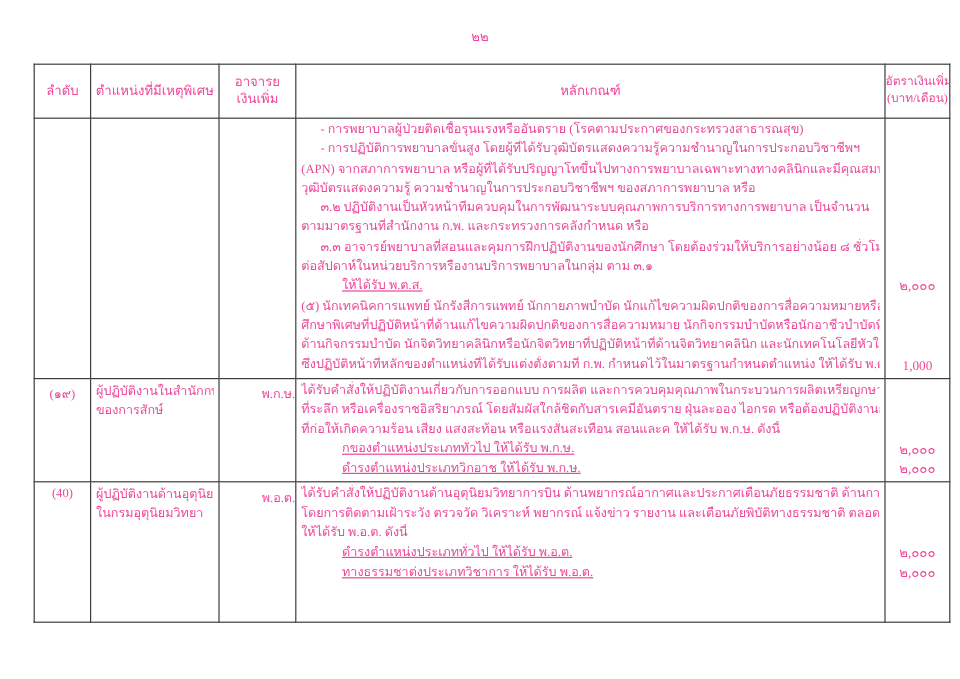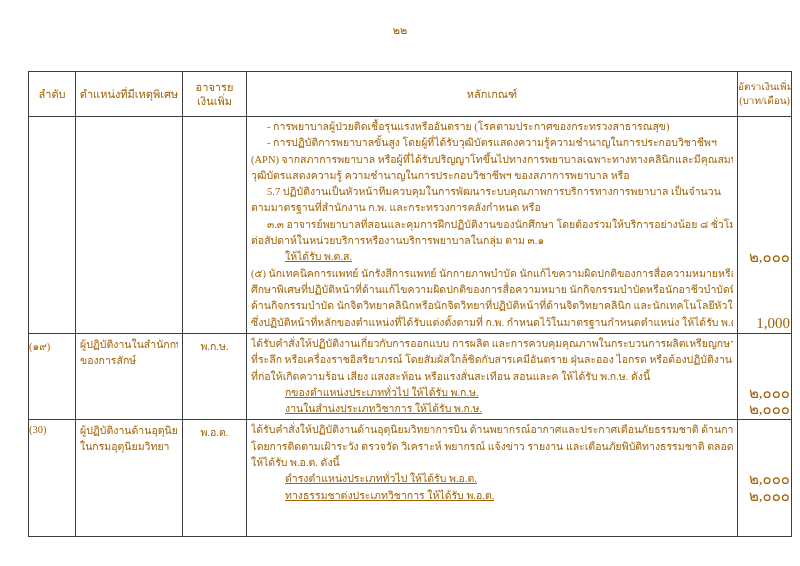--- a/index.html
+++ b/index.html
@@ -1,36 +1,36 @@
 <!DOCTYPE html>
 <html><head>
 <meta charset="utf-8">
 <style>
   html,body{margin:0;padding:0;background:#e8e8e8;}
   .page{
     width:800px;height:566px;background:#ffffff;position:relative;margin:0 auto;
-    font-family:"Liberation Serif","DejaVu Serif",serif;color:#a16207;
+    font-family:"Liberation Serif","DejaVu Serif",serif;color:#ec4899;
     box-sizing:border-box;overflow:hidden;
   }
   .pageno{position:absolute;top:21px;left:0;width:100%;text-align:center;font-size:11px;}
   table.doc{
-    position:absolute;left:28px;top:71px;width:763px;
+    position:absolute;left:28px;top:53px;width:763px;
     border-collapse:collapse;table-layout:fixed;
   }
   .doc th,.doc td{border:1px solid #3d3d3d;padding:0;vertical-align:top;}
   .doc th{
     height:44px;vertical-align:middle;text-align:center;
     font-weight:normal;font-size:11px;line-height:14px;overflow:hidden;white-space:nowrap;
   }
   .doc th.h-rate{font-size:10px;}
-  td.c-no{text-align:left;padding-top:4px;font-size:10.5px;}
+  td.c-no{text-align:center;padding-top:4px;font-size:10.5px;}
   td.c-pos{padding:3px 4px;font-size:10.5px;}
-  td.c-type{text-align:center;padding-top:4px;font-size:10.5px;font-family:Liberation Serif, serif;}
+  td.c-type{text-align:right;padding-top:4px;font-size:10.5px;font-family:Liberation Serif, serif;}
   td.c-crit{padding:2px 4px;font-size:10.5px;}
-  td.c-rate{text-align:right;padding:2px 1px;font-size:15px;}
+  td.c-rate{text-align:center;padding:2px 1px;font-size:11px;}
   .ln{height:16.3px;line-height:16.3px;white-space:nowrap;overflow:hidden;}
   .i1{padding-left:16px;}
   .i2{padding-left:34px;text-decoration:underline;}
   .pos-line{line-height:16px;white-space:nowrap;overflow:hidden;}
   tbody tr:nth-child(1) td{height:210px;}
   tbody tr:nth-child(2) td{height:75px;}
   tbody tr:nth-child(3) td{height:110px;}
 </style>
 </head>
 <body>
@@ -64,21 +64,21 @@
     <tbody>
         <tr>
           <td class="c-no"></td>
           <td class="c-pos"></td>
           <td class="c-type"></td>
           <td class="c-crit">
             <div class="ln i1">-   การพยาบาลผู้ป่วยติดเชื้อรุนแรงหรืออันตราย (โรคตามประกาศของกระทรวงสาธารณสุข)</div>
             <div class="ln i1">-   การปฏิบัติการพยาบาลขั้นสูง โดยผู้ที่ได้รับวุฒิบัตรแสดงความรู้ความชำนาญในการประกอบวิชาชีพฯ</div>
             <div class="ln">(APN) จากสภาการพยาบาล หรือผู้ที่ได้รับปริญญาโทขึ้นไปทางการพยาบาลเฉพาะทางทางคลินิกและมีคุณสมบัติสมัครสอบ</div>
             <div class="ln">วุฒิบัตรแสดงความรู้ ความชำนาญในการประกอบวิชาชีพฯ ของสภาการพยาบาล หรือ</div>
-            <div class="ln i1">5.7  ปฏิบัติงานเป็นหัวหน้าทีมควบคุมในการพัฒนาระบบคุณภาพการบริการทางการพยาบาล เป็นจำนวน</div>
+            <div class="ln i1">๓.๒  ปฏิบัติงานเป็นหัวหน้าทีมควบคุมในการพัฒนาระบบคุณภาพการบริการทางการพยาบาล เป็นจำนวน</div>
             <div class="ln">ตามมาตรฐานที่สำนักงาน ก.พ. และกระทรวงการคลังกำหนด หรือ</div>
             <div class="ln i1">๓.๓  อาจารย์พยาบาลที่สอนและคุมการฝึกปฏิบัติงานของนักศึกษา โดยต้องร่วมให้บริการอย่างน้อย ๘ ชั่วโมง</div>
             <div class="ln">ต่อสัปดาห์ในหน่วยบริการหรืองานบริการพยาบาลในกลุ่ม ตาม ๓.๑</div>
             <div class="ln i2">ให้ได้รับ พ.ต.ส.</div>
             <div class="ln">(๕) นักเทคนิคการแพทย์  นักรังสีการแพทย์ นักกายภาพบำบัด นักแก้ไขความผิดปกติของการสื่อความหมายหรือนักวิชาการ</div>
             <div class="ln">ศึกษาพิเศษที่ปฏิบัติหน้าที่ด้านแก้ไขความผิดปกติของการสื่อความหมาย นักกิจกรรมบำบัดหรือนักอาชีวบำบัดที่ปฏิบัติหน้าที่</div>
             <div class="ln">ด้านกิจกรรมบำบัด นักจิตวิทยาคลินิกหรือนักจิตวิทยาที่ปฏิบัติหน้าที่ด้านจิตวิทยาคลินิก และนักเทคโนโลยีหัวใจและทรวงอก</div>
             <div class="ln">ซึ่งปฏิบัติหน้าที่หลักของตำแหน่งที่ได้รับแต่งตั้งตามที่ ก.พ. กำหนดไว้ในมาตรฐานกำหนดตำแหน่ง  ให้ได้รับ พ.ต.ส.</div>
           </td>
           <td class="c-rate">
@@ -102,32 +102,32 @@
           <td class="c-pos">
             <div class="pos-line">ผู้ปฏิบัติงานในสำนักกษาปณ์</div>
             <div class="pos-line">ของการสักษ์</div>
           </td>
           <td class="c-type">พ.ก.ษ.</td>
           <td class="c-crit">
             <div class="ln">ได้รับคำสั่งให้ปฏิบัติงานเกี่ยวกับการออกแบบ การผลิต และการควบคุมคุณภาพในกระบวนการผลิตเหรียญกษาปณ์ เหรียญ</div>
             <div class="ln">ที่ระลึก หรือเครื่องราชอิสริยาภรณ์ โดยสัมผัสใกล้ชิดกับสารเคมีอันตราย ฝุ่นละออง ไอกรด หรือต้องปฏิบัติงานกับเครื่องจักร</div>
             <div class="ln">ที่ก่อให้เกิดความร้อน เสียง แสงสะท้อน หรือแรงสั่นสะเทือน สอนและค ให้ได้รับ พ.ก.ษ. ดังนี้</div>
             <div class="ln i2">กของตำแหน่งประเภททั่วไป ให้ได้รับ พ.ก.ษ.</div>
-            <div class="ln i2">งานในสำน่งประเภทวิชาการ ให้ได้รับ พ.ก.ษ.</div>
+            <div class="ln i2">ดำรงตำแหน่งประเภทวิกอาช ให้ได้รับ พ.ก.ษ.</div>
           </td>
           <td class="c-rate">
             <div class="ln">&nbsp;</div>
             <div class="ln">&nbsp;</div>
             <div class="ln">&nbsp;</div>
             <div class="ln">๒,๐๐๐</div>
             <div class="ln">๒,๐๐๐</div>
           </td>
         </tr>
         <tr>
-          <td class="c-no">(30)</td>
+          <td class="c-no">(40)</td>
           <td class="c-pos">
             <div class="pos-line">ผู้ปฏิบัติงานด้านอุตุนิยมวิทยา</div>
             <div class="pos-line">ในกรมอุตุนิยมวิทยา</div>
           </td>
           <td class="c-type">พ.อ.ต.</td>
           <td class="c-crit">
             <div class="ln">ได้รับคำสั่งให้ปฏิบัติงานด้านอุตุนิยมวิทยาการบิน ด้านพยากรณ์อากาศและประกาศเตือนภัยธรรมชาติ ด้านการตรวจอากาศ</div>
             <div class="ln">โดยการติดตามเฝ้าระวัง ตรวจวัด วิเคราะห์ พยากรณ์ แจ้งข่าว รายงาน และเตือนภัยพิบัติทางธรรมชาติ ตลอด ๒๔ ชั่วโมง</div>
             <div class="ln">ให้ได้รับ พ.อ.ต. ดังนี้</div>
             <div class="ln i2">ดำรงตำแหน่งประเภททั่วไป ให้ได้รับ พ.อ.ต.</div>

